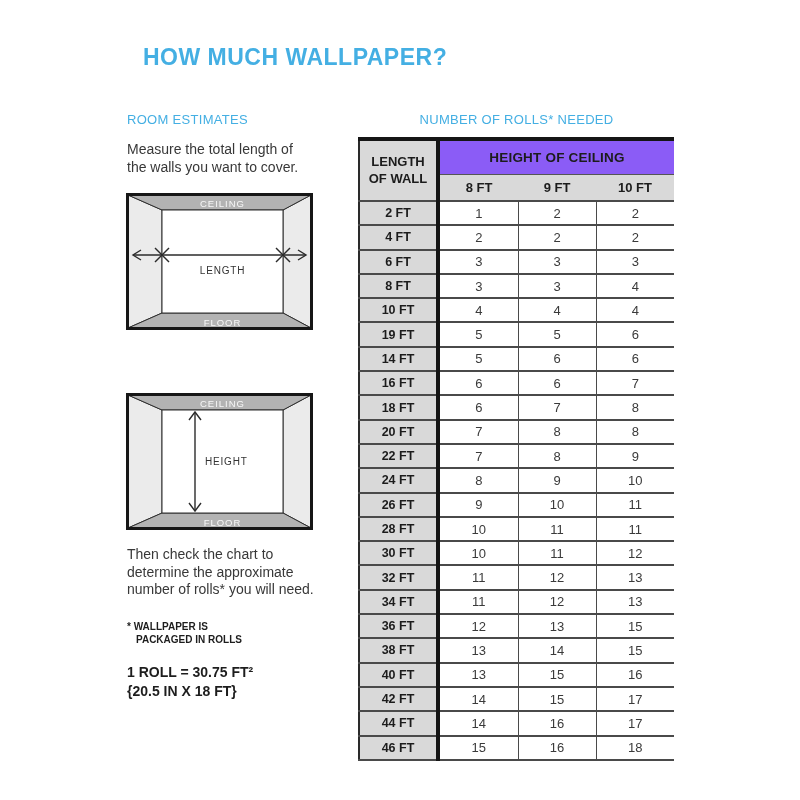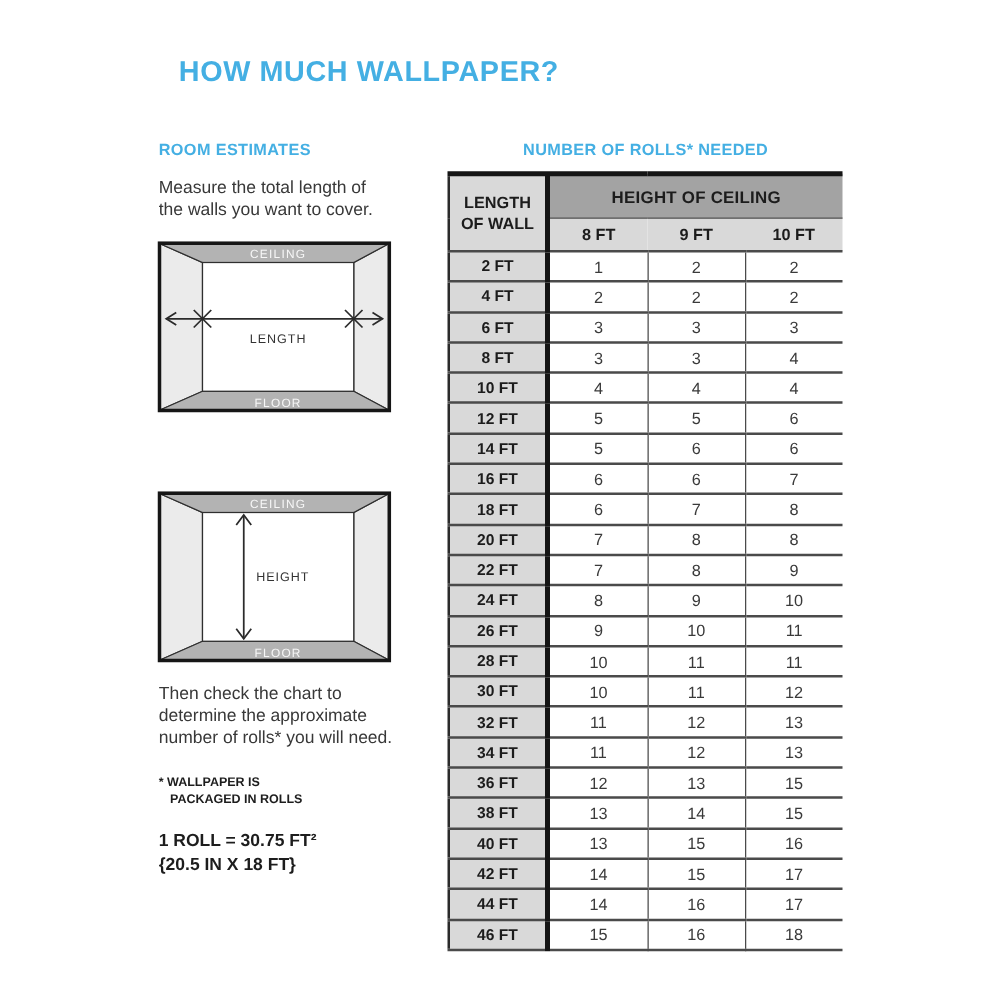--- a/index.html
+++ b/index.html
@@ -5,21 +5,21 @@
   html,body { margin:0; padding:0; background:#fff; }
   .page {
     position:relative; width:800px; height:800px; background:#ffffff;
     font-family:"Liberation Sans", sans-serif; overflow:hidden;
   }
   .page-title {
     position:absolute; left:127px; top:28px; margin:16px;
     font-size:23px; font-weight:bold; letter-spacing:0.5px; color:#44afe3;
   }
   .section-heading {
-    position:absolute; margin:0; font-size:13px; font-weight:bold;
+    position:absolute; margin:0; font-size:13px; font-weight:normal;
     letter-spacing:0.3px; color:#44afe3;
   }
   .room-estimates-heading { left:127px; top:112px; }
   .table-heading { left:358px; top:112px; width:317px; text-align:center; }
   .step {
     position:absolute; left:127px; margin:0; font-size:14px; color:#383838;
     line-height:1.25; white-space:pre-line;
   }
   .step-1 { top:141px; }
   .step-2 { top:345px; }
@@ -45,21 +45,21 @@
   }
   .rolls-table th, .rolls-table td { padding:0; text-align:center; vertical-align:middle; }
   .group-row th { height:33px; }
   .sub-row th { height:25px; }
   .rolls-table tbody td { height:22.3px; border-top:2px solid #4a4a4a; }
   .rolls-table tbody { border-bottom:2px solid #4a4a4a; }
   .wall-header {
     width:76px; background:#d9d9d9; border-right:4px solid #151515;
     font-size:13px; font-weight:bold; color:#1c1c1c; white-space:pre-line; line-height:1.25;
   }
-  .group-header { background:#a3a3a3; border-bottom:1px solid #555; font-size:13.5px; font-weight:bold; color:#1c1c1c; letter-spacing:0.2px; }
+  .group-header { background:#8b5cf6; border-bottom:1px solid #555; font-size:13.5px; font-weight:bold; color:#1c1c1c; letter-spacing:0.2px; }
   .sub-header { width:78px; background:#d9d9d9; font-size:13px; font-weight:bold; color:#1c1c1c; }
   .wall-cell { background:#d9d9d9; border-right:4px solid #151515; font-size:12.5px; font-weight:bold; color:#1c1c1c;margin-left:36px; }
   .val-cell { font-size:13px; color:#3a3a3a; background:#ffffff; }
   .val-cell + .val-cell { border-left:1px solid #4a4a4a; }
 </style>
 </head>
 <body>
 
 <div class="page">
 
@@ -163,21 +163,21 @@
           <td class="val-cell">3</td>
           <td class="val-cell">4</td>
         </tr>
         <tr>
           <td class="wall-cell">10 FT</td>
           <td class="val-cell">4</td>
           <td class="val-cell">4</td>
           <td class="val-cell">4</td>
         </tr>
         <tr>
-          <td class="wall-cell">12 FT</td>
+          <td class="wall-cell">19 FT</td>
           <td class="val-cell">5</td>
           <td class="val-cell">5</td>
           <td class="val-cell">6</td>
         </tr>
         <tr>
           <td class="wall-cell">14 FT</td>
           <td class="val-cell">5</td>
           <td class="val-cell">6</td>
           <td class="val-cell">6</td>
         </tr>

